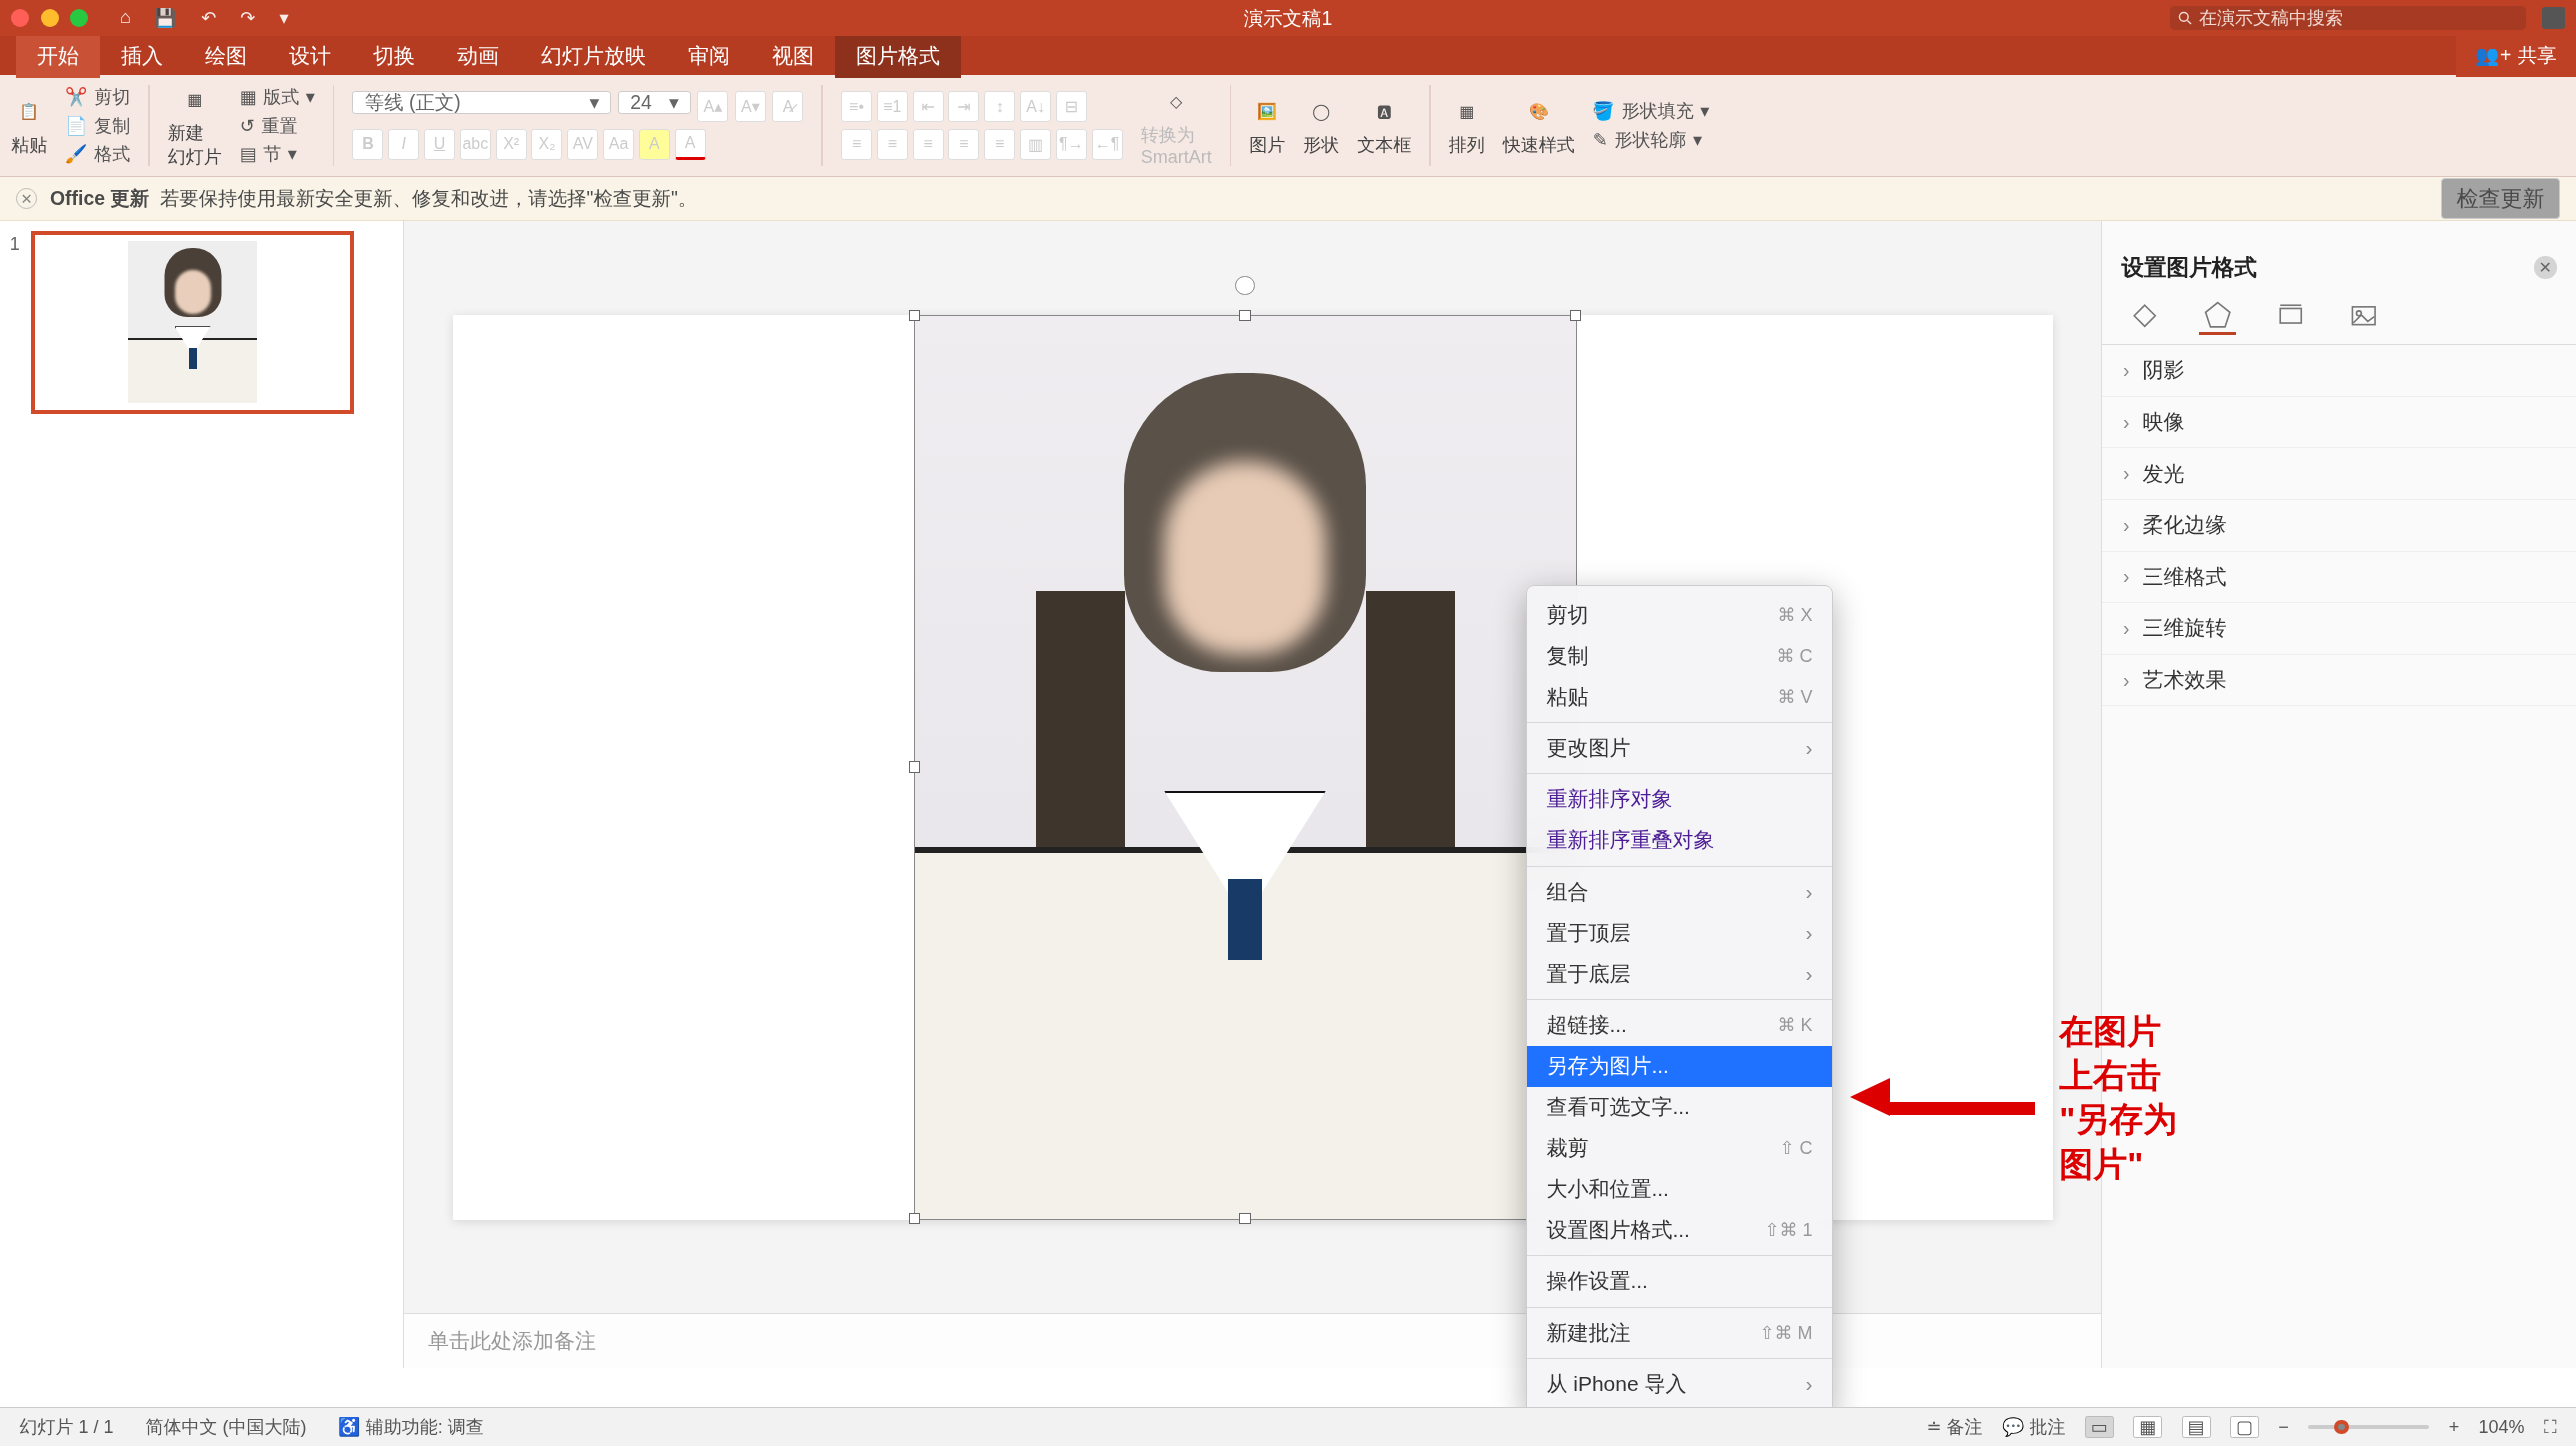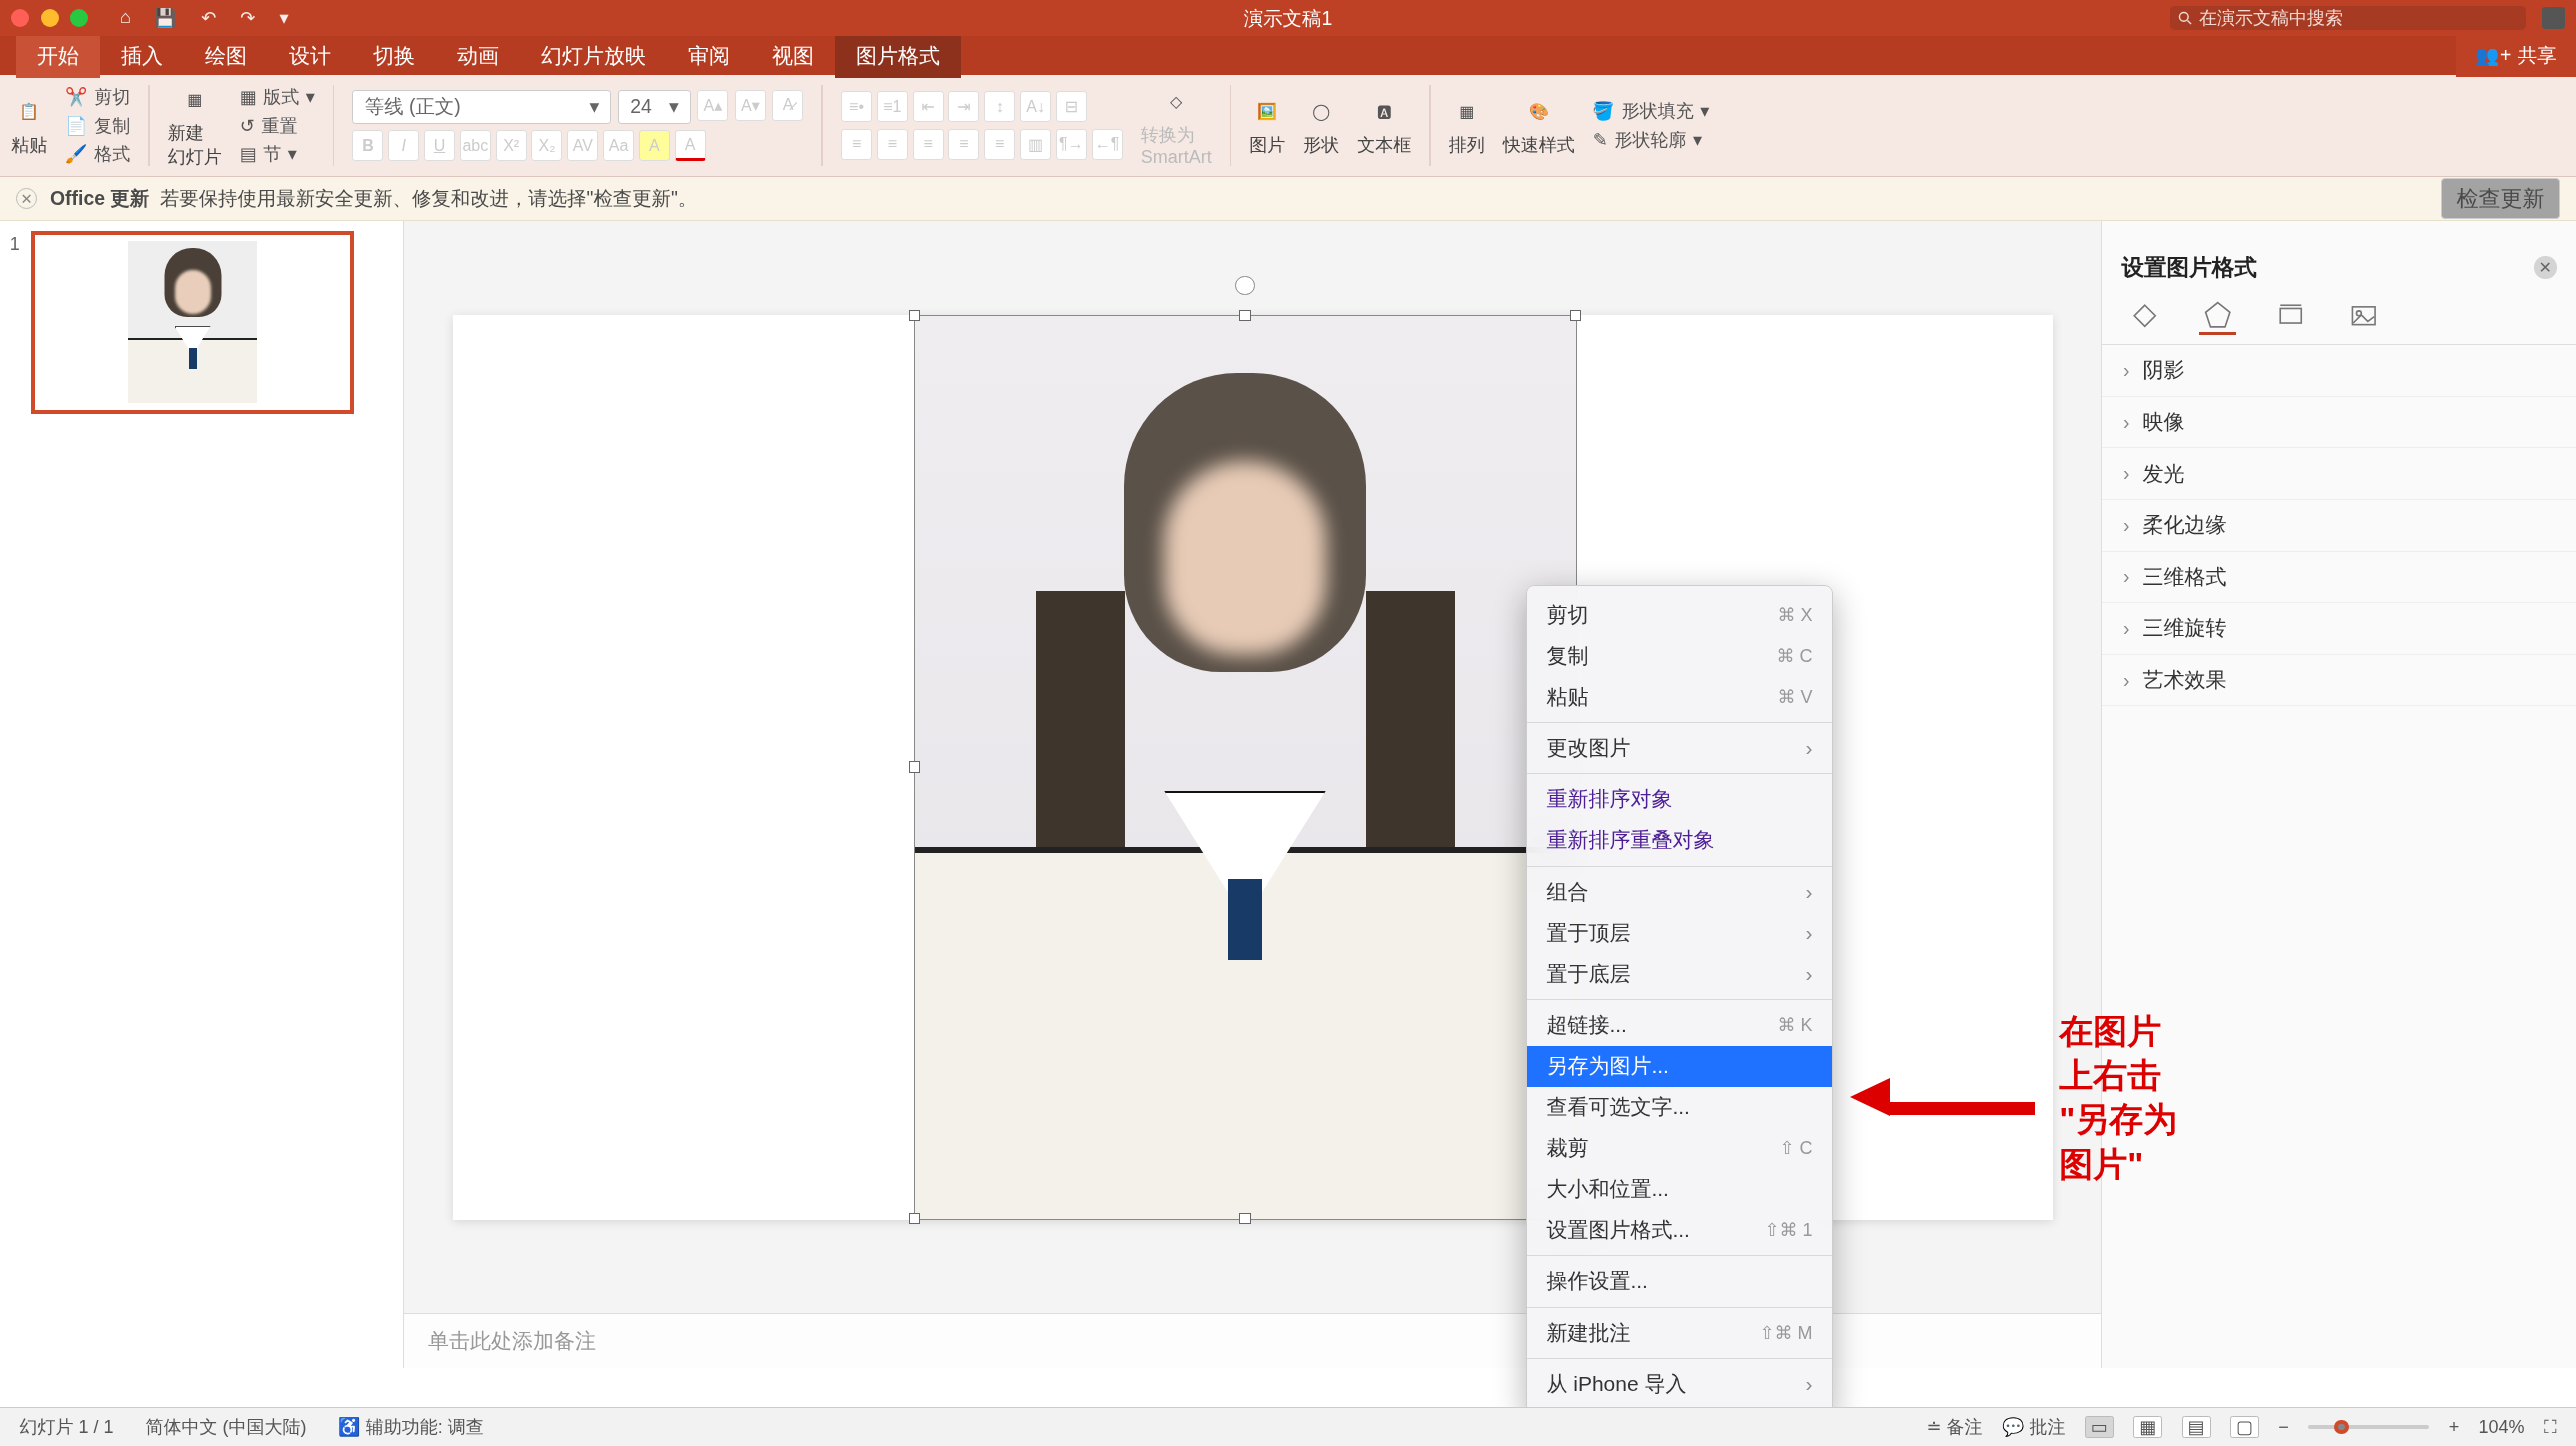--- a/index.html
+++ b/index.html
@@ -26,21 +26,21 @@
 .share{margin-left:auto;padding:8px 19.4px;background:#bf4125;font-size:19.4px;display:flex;align-items:center;gap:6.5px}
 
 
 .ribbon{height:102px;background:#f6e9e4;border-bottom:0.8px solid #dcc5bd;display:flex;align-items:center;padding:4.8px 11.3px;gap:18px;font-size:16px;color:#555}
 .rgroup{display:flex;flex-direction:column;align-items:center;gap:3.2px}
 .ricon{width:36px;height:36px;display:flex;align-items:center;justify-content:center}
 .rlabel{font-size:18px;color:#444}
 .vline{width:1.6px;height:81px;background:#e2d0c9}
 .btnstack{display:flex;flex-direction:column;gap:4.8px;font-size:18px;color:#555}
 .btnstack div{display:flex;align-items:center;gap:6.5px}
-.combo{height:34px;min-width:259px;border:0.8px solid #ccc;border-radius:3.2px;background:#fff;display:flex;align-items:center;padding:0 11.3px;font-size:19.4px;color:#666}
+.combo{height:23px;min-width:259px;border:0.8px solid #ccc;border-radius:3.2px;background:#fff;display:flex;align-items:center;padding:0 11.3px;font-size:19.4px;color:#666}
 .combo.sm{min-width:73px}
 .mini-row{display:flex;gap:4.8px}
 .mini{width:31px;height:31px;border:0.8px solid #ddd;border-radius:3.2px;background:#fff;display:flex;align-items:center;justify-content:center;font-size:16px;color:#888}
 .mini.dim{color:#ccc}
 
 
 .updatebar{height:44px;background:#f9f4e7;border-bottom:0.8px solid #e8e0c8;display:flex;align-items:center;padding:0 16px;font-size:19.4px;color:#4a4a4a}
 .updatebar .x{width:21px;height:21px;border:0.8px solid #bbb;border-radius:50%;display:flex;align-items:center;justify-content:center;margin-right:13px;font-size:14.5px;color:#888}
 .updatebar .chk{margin-left:auto;border:0.8px solid #ccc;border-radius:4px;padding:4.8px 14.5px;background:#a3a3a3;font-size:22px}
 

